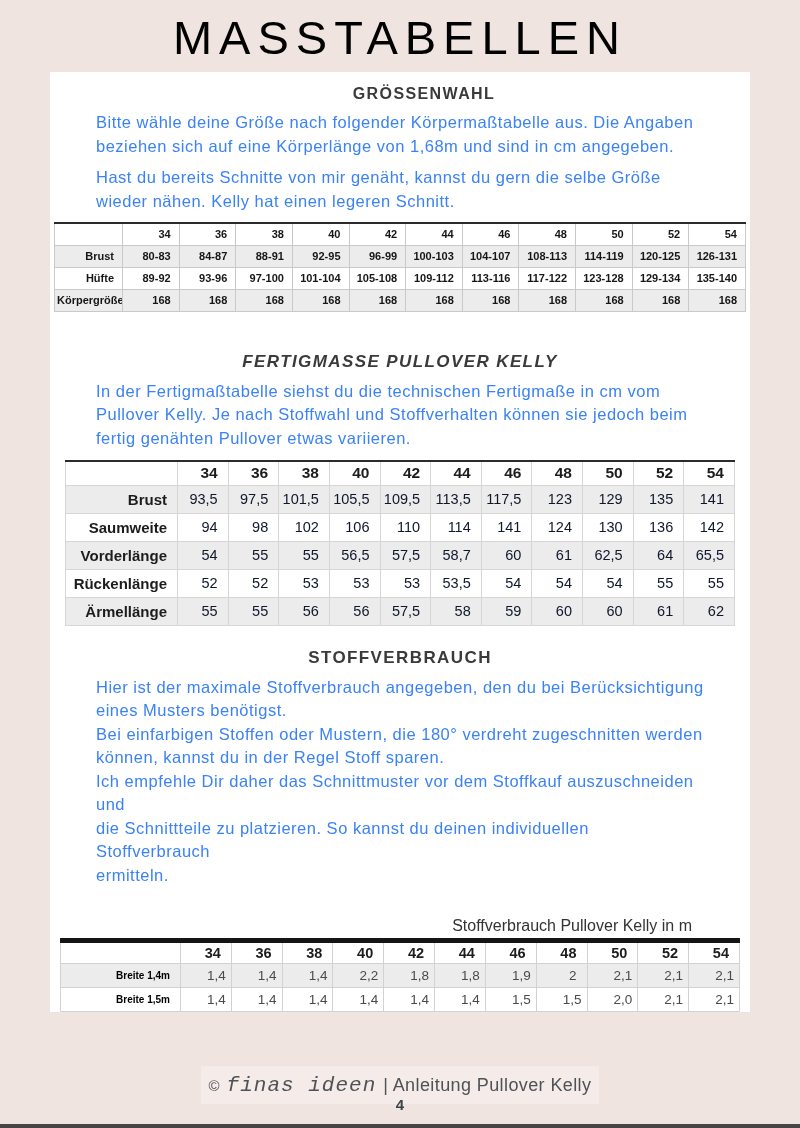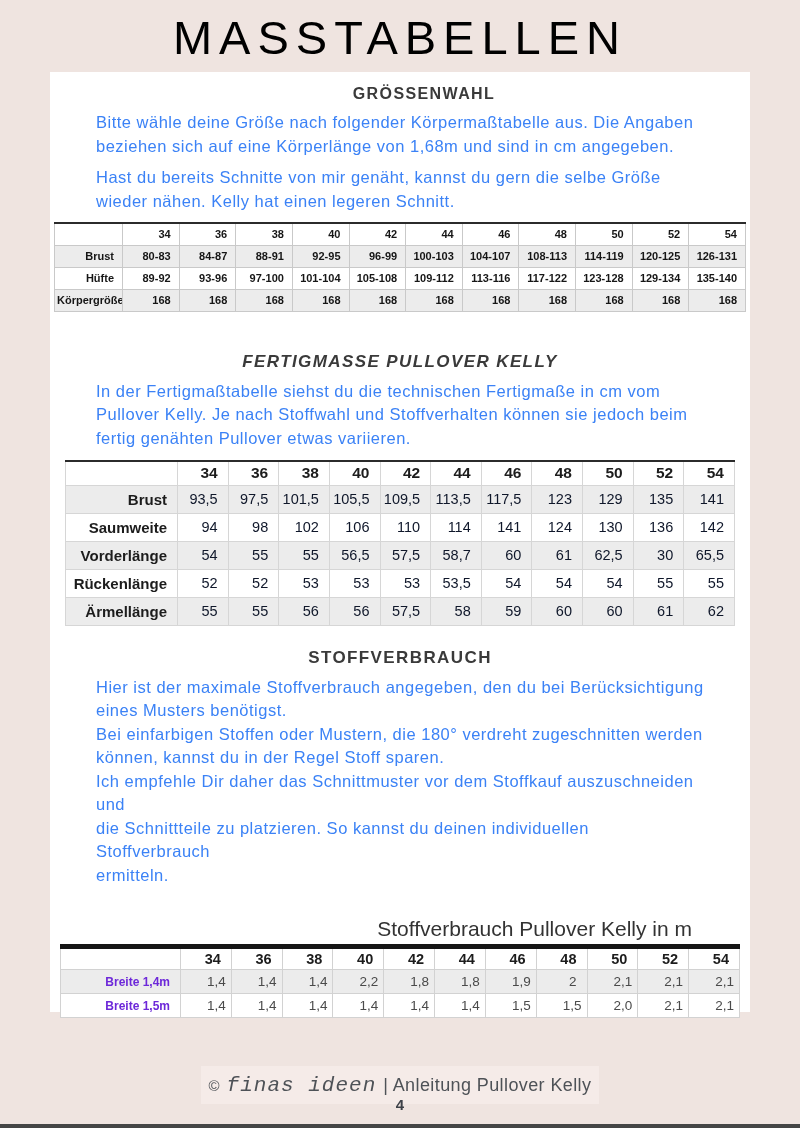--- a/index.html
+++ b/index.html
@@ -77,31 +77,31 @@
   .t2 thead th { height:24px; font-size:15.5px; font-weight:bold; color:#1c1c1c; }
   .t2 tbody th.row-label { font-size:15px; font-weight:bold; color:#1c1c1c; }
   .t2 tbody td { font-size:14.5px; font-weight:normal; color:#0f172a; }
   .t2 tbody tr { height:28px; }
   .t2 .row-label { width:112px; }
 
   
   .t3-caption {
     margin:30px 58px 0 46px;
     text-align:right;
-    font-size:21px;
+    font-size:16px;
     color:#333333;
   }
   .t3 {
     width:680px; margin:3px 10px 0 10px;
     border:1px solid #cfcfcf;
     border-top:5px solid #151515;
   }
   .t3 th, .t3 td { border:1px solid #d2d2d2; padding:2px 10px 2px 2px; }
   .t3 thead th { height:23px; font-size:14.5px; font-weight:bold; color:#1c1c1c; }
-  .t3 tbody th.row-label { font-size:12px; font-weight:bold; color:#6d28d9; }
+  .t3 tbody th.row-label { font-size:10px; font-weight:bold; color:#000000; }
   .t3 tbody td { font-size:13.5px; font-weight:normal; color:#4a4a4a;padding-left:26px; }
   .t3 tbody tr { height:24px; }
   .t3 .row-label { width:120px; }
 
   
   .footer-strip {
     position:absolute; top:1066px; left:50%;
     transform:translateX(-50%);
     width:398px; height:38px;
     background:#f5ebe8;
@@ -264,21 +264,21 @@
           <th class="row-label">Vorderlänge</th>
           <td>54</td>
           <td>55</td>
           <td>55</td>
           <td>56,5</td>
           <td>57,5</td>
           <td>58,7</td>
           <td>60</td>
           <td>61</td>
           <td>62,5</td>
-          <td>30</td>
+          <td>64</td>
           <td>65,5</td>
         </tr>
         <tr>
           <th class="row-label">Rückenlänge</th>
           <td>52</td>
           <td>52</td>
           <td>53</td>
           <td>53</td>
           <td>53</td>
           <td>53,5</td>

